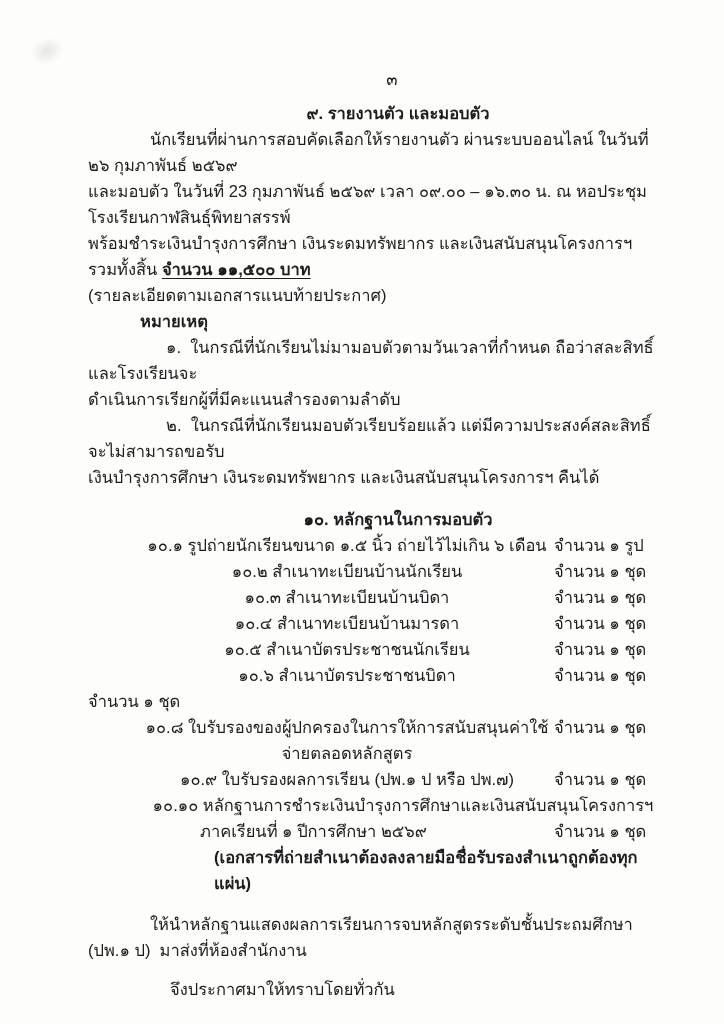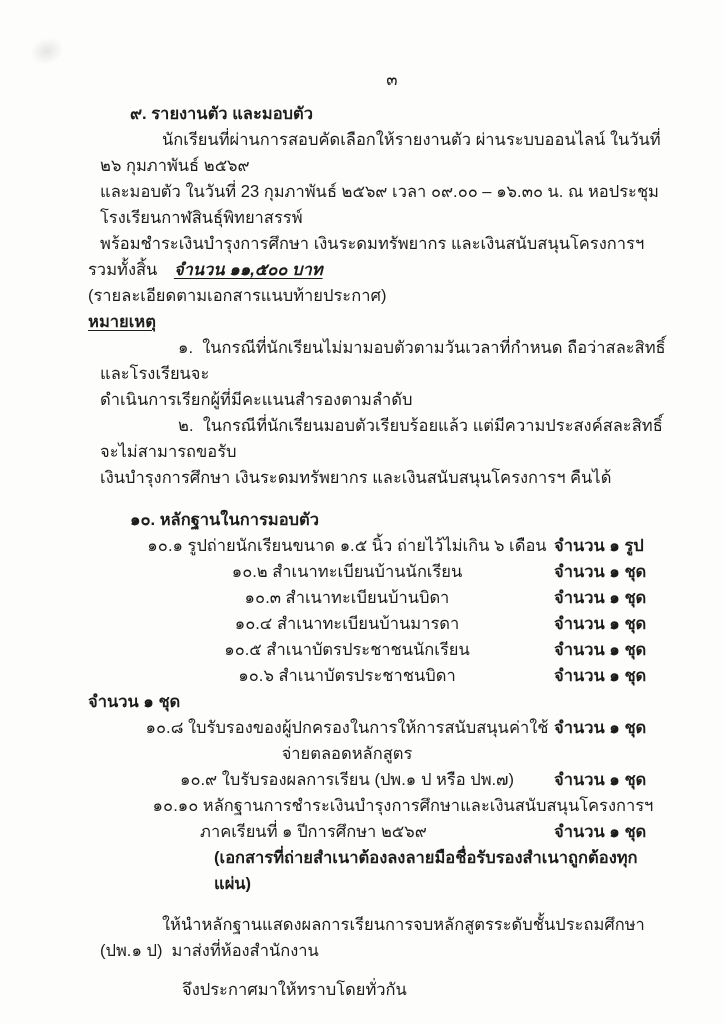--- a/index.html
+++ b/index.html
@@ -18,32 +18,32 @@
     padding: 66px 58px 0 88px;
   }
   .smudge {
     position: absolute;
     left: 30px; top: 38px;
     width: 34px; height: 26px;
     background: radial-gradient(ellipse at center, rgba(120,120,120,0.18), rgba(120,120,120,0) 70%);
     transform: rotate(-20deg);
   }
   .page-number { text-align: center; padding-left: 30px; margin-bottom: 8px; }
-  .bold { font-weight: bold; font-style: italic; }
+  .bold { font-weight: bold; }
   .ul { text-decoration: underline; text-underline-offset: 3px; }
-  .pre { white-space: pre-wrap; margin-left: 12px; }
-  .sect-heading { font-weight: bold; margin-left: 42px; }
+  .pre { white-space: pre-wrap; }
+  .sect-heading { font-weight: bold; margin-left: 42px; text-align: center; }
   .body-line { }
   .indent1 { text-indent: 62px; }
-  .note-heading { font-weight: bold; text-decoration: underline; text-underline-offset: 3px; display: inline-block; }
+  .note-heading { font-weight: bold; text-underline-offset: 3px; margin-left: 52px; display: inline-block; }
   .note-first { text-indent: 78px; }
   .doc-row { display: flex; }
   .doc-row .desc { flex: 1 1 auto; padding-left: 52px; text-align: center; }
   .doc-row .desc2 { flex: 1 1 auto; padding-left: 112px; }
-  .doc-row .qty { flex: 0 0 112px; text-align: left; font-weight: bold; }
+  .doc-row .qty { flex: 0 0 112px; text-align: left; }
   .copy-note { font-weight: bold; padding-left: 126px; }
   .closing { margin-top: 15px; }
   .announce { margin-top: 13px; padding-left: 82px; }
   .gap-md { height: 16px; }
 </style>
 </head>
 <body>
 
 <div class="page">
   <div class="smudge"></div>

